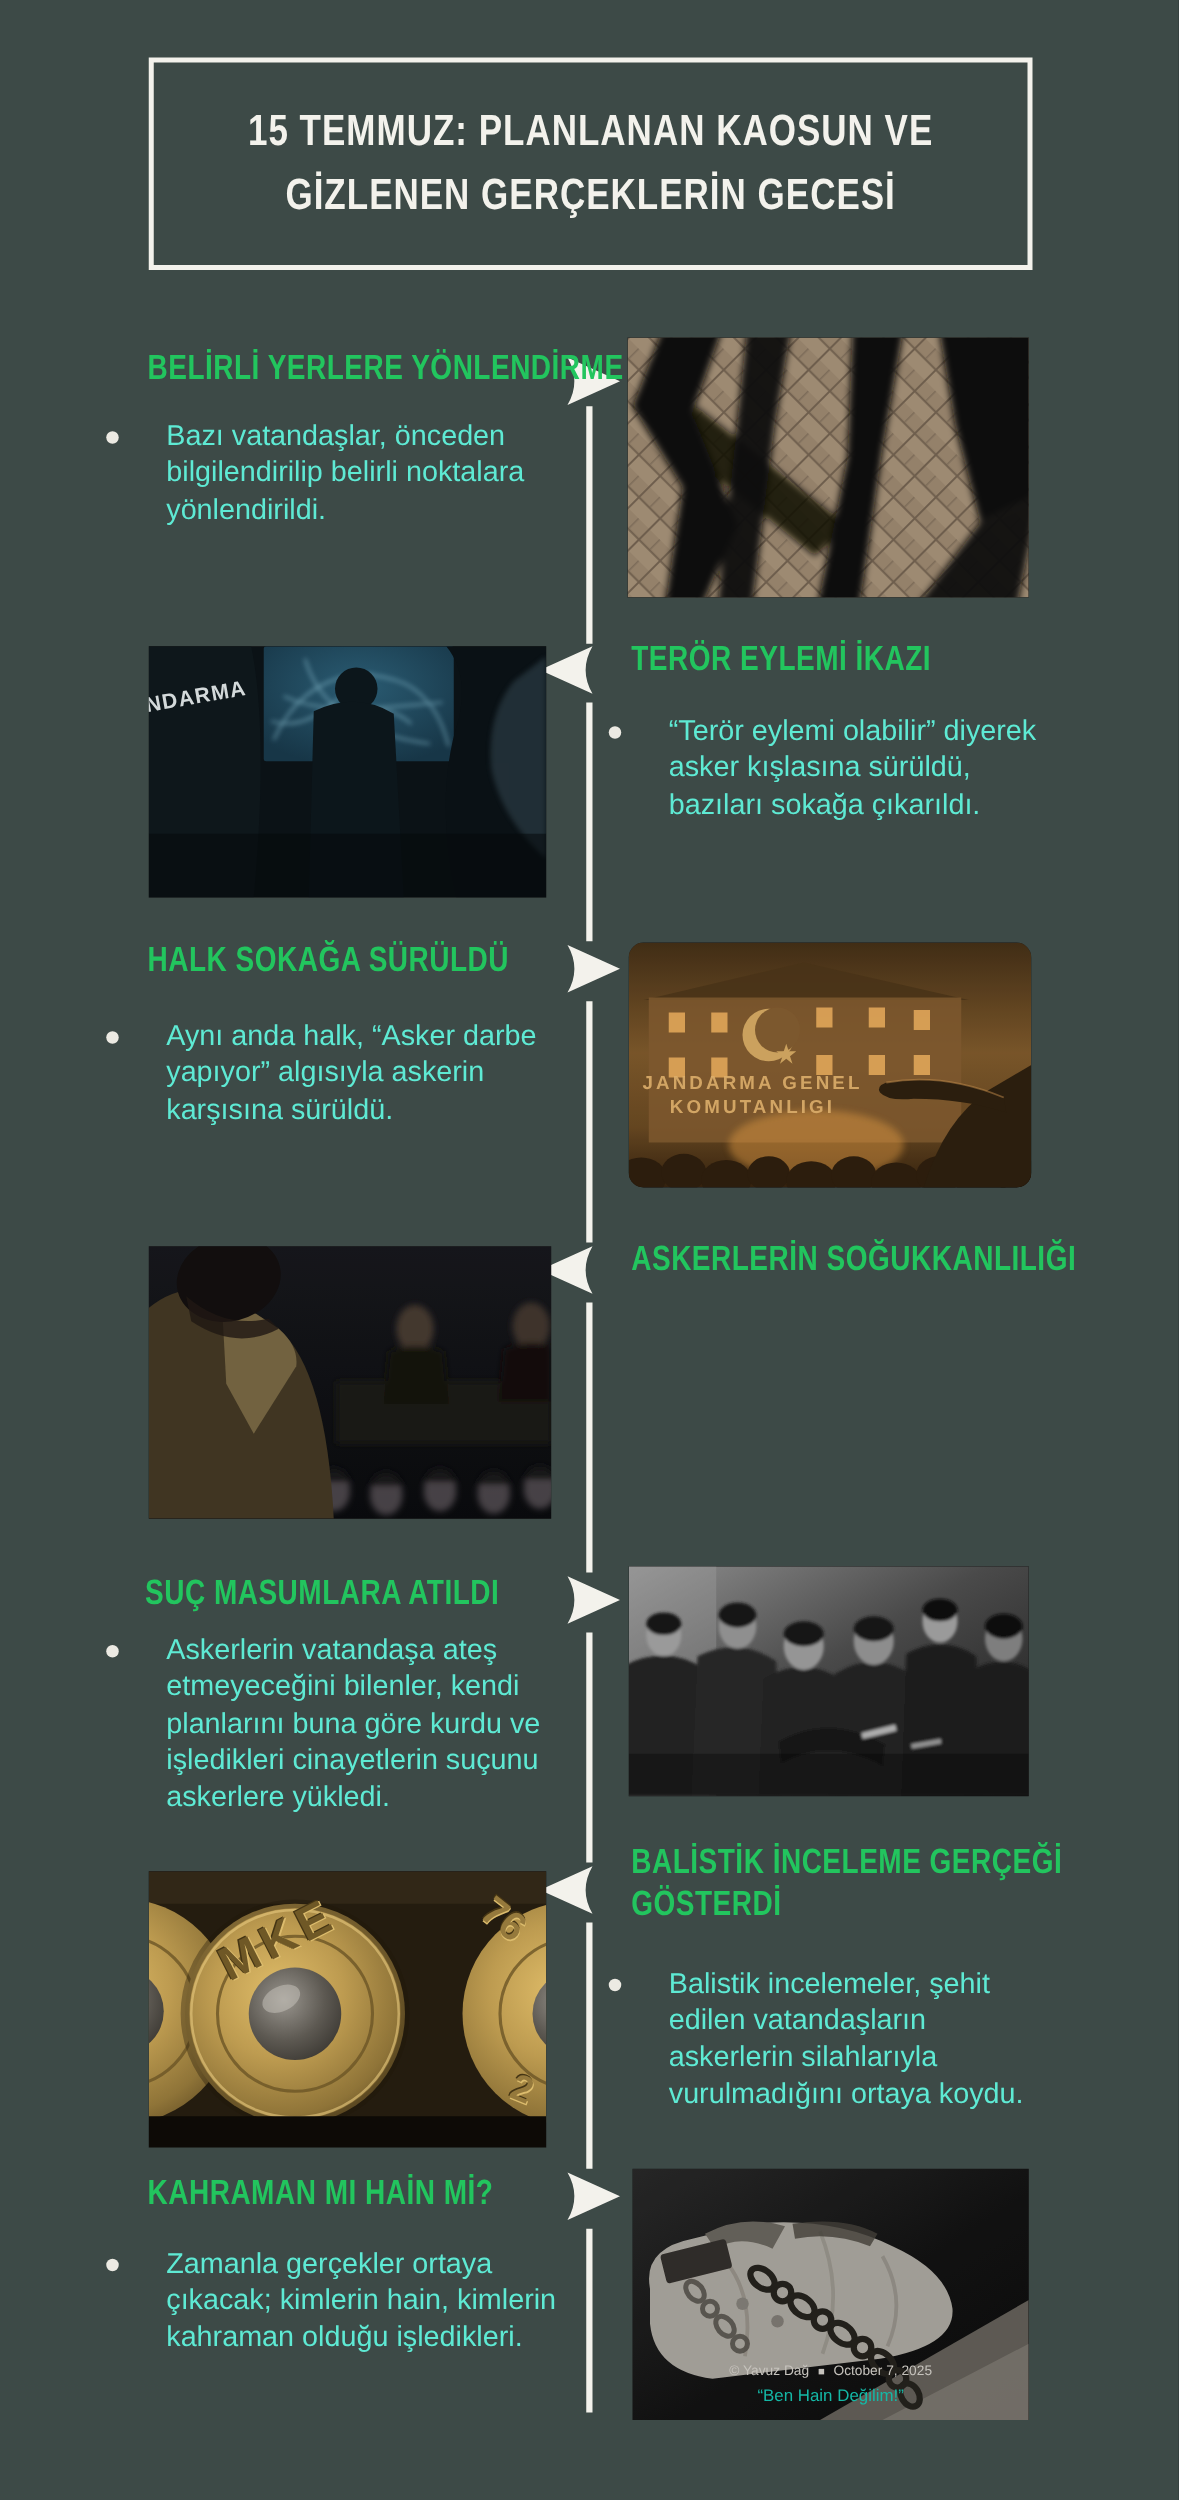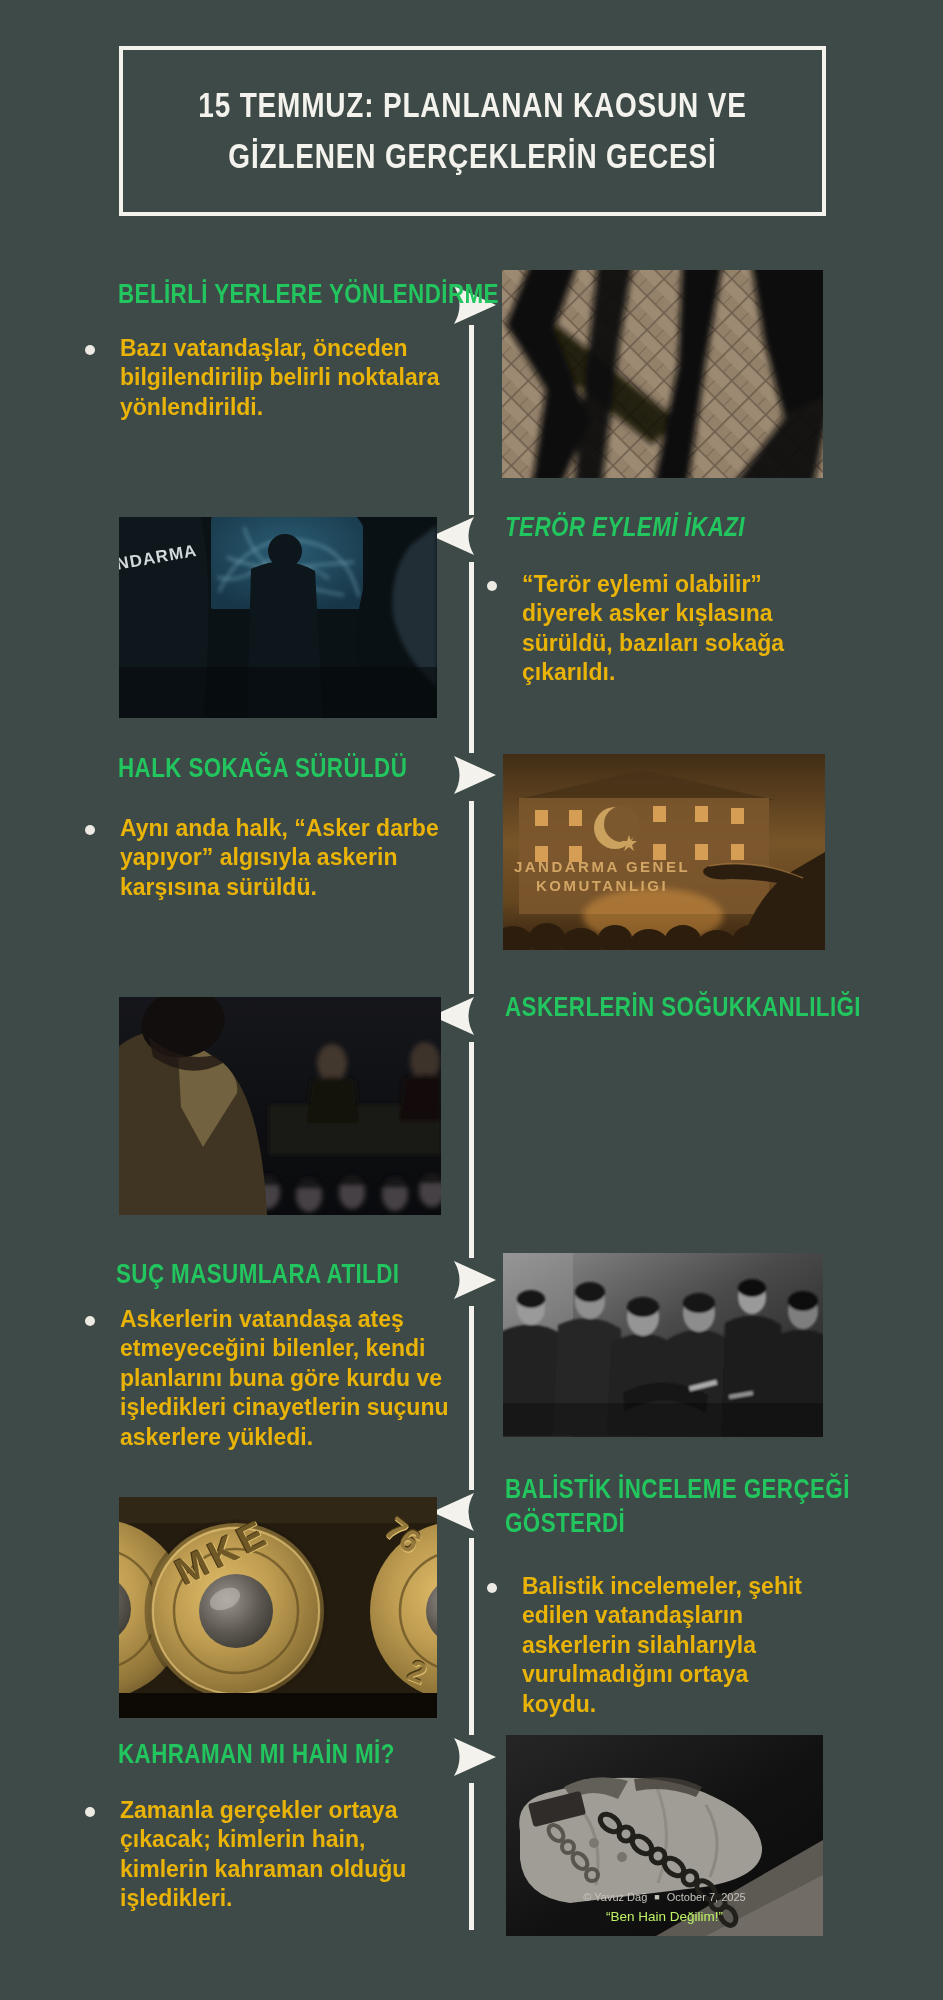--- a/index.html
+++ b/index.html
@@ -15,21 +15,21 @@
 
   
   .h{position:absolute;color:#22c55e;font-weight:bold;font-size:28px;}
   .h .hx{display:inline-block;transform:scaleX(.8);transform-origin:left center;
          white-space:nowrap;letter-spacing:.5px;font-stretch:condensed;}
   .h.wrap .hx{white-space:normal;width:470px;line-height:1.2;}
 
   
   .bullet{position:absolute;display:flex;align-items:flex-start;}
   .dot{width:10px;height:10px;border-radius:50%;background:#eceae3;margin-top:11px;flex:none;}
-  .btext{margin-left:25px;color:#eab308;font-size:23px;line-height:1.28;font-weight:bold;}
+  .btext{margin-left:38px;color:#5eead4;font-size:23px;line-height:1.28;}
   .btext.w330{width:330px;}
   .btext.w300{width:300px;}
   .btext.w340{width:340px;}
 
   
   .tl{position:absolute;left:469px;width:5px;background:#f3f2ec;}
   .arrow{position:absolute;width:46px;height:40px;}
 
   
   .photo{position:absolute;overflow:hidden;background:#1a1a1a;}
@@ -40,21 +40,21 @@
   .sign{left:6px;top:104px;width:186px;text-align:center;color:#dcae6b;font-weight:bold;
         font-size:15px;letter-spacing:2.5px;line-height:1.25;opacity:.9;}
   .stamp{font-weight:bold;color:#6f5826;
          text-shadow:1px 1px 0 #dcbc6d,-1px -1px 0 #453514;}
   .stamp.mke{left:54px;top:34px;font-size:38px;letter-spacing:5px;transform:rotate(-27deg);}
   .stamp.n76{left:266px;top:20px;font-size:32px;transform:rotate(38deg);color:#95793c;}
   .stamp.n2{left:290px;top:158px;font-size:30px;transform:rotate(22deg);color:#95793c;}
   .cap{left:0;top:156px;width:100%;display:flex;justify-content:center;align-items:center;
        gap:7px;color:#c6c3bd;font-size:11px;}
   .cap .cal{font-size:9px;line-height:1;}
-  .quote{left:0;top:174px;width:100%;text-align:center;color:#bef264;font-size:13.5px;}
+  .quote{left:0;top:174px;width:100%;text-align:center;color:#14b8a6;font-size:13.5px;}
 </style>
 </head>
 <body>
 
 <div class="canvas">
 
   <div class="titlebox">
     <span class="t">15 TEMMUZ: PLANLANAN KAOSUN VE GİZLENEN GERÇEKLERİN GECESİ</span>
   </div>
 
@@ -114,21 +114,21 @@
         <path d="M30,-12 L78,-12 L52,60 L88,150 L60,214 L30,214 L44,120 L4,55 Z"></path>
         <path d="M96,-12 L132,-12 L118,70 L100,214 L72,214 Z" opacity=".95"></path>
         <path d="M55,55 L175,150 L150,175 L38,85 Z" opacity=".85"></path>
         <path d="M180,-12 L222,-12 L204,90 L186,214 L152,214 L176,95 Z"></path>
         <path d="M248,-12 L330,-12 L330,125 L282,148 L262,70 Z"></path>
         <path d="M282,148 L330,125 L312,214 L232,214 Z" opacity=".95"></path>
       </g>
     </svg>
   </div>
 
-  <div class="h" style="left:505px;top:511px;font-style:italic;">
+  <div class="h" style="left:505px;top:511px;">
     <span class="hx">TERÖR EYLEMİ İKAZI</span></div>
   <div class="bullet" style="left:487px;top:570px;">
     <span class="dot"></span>
     <span class="btext w300">“Terör eylemi olabilir” diyerek asker kışlasına sürüldü, bazıları sokağa çıkarıldı.</span>
     </div>
 
   <div class="photo" style="left:119px;top:517px;width:318px;height:201px;">
     <svg width="318" height="201" viewBox="0 0 318 201" preserveAspectRatio="none">
       <defs>
         <filter id="b2">
@@ -160,21 +160,21 @@
     <span class="ovl vest">NDARMA</span>
   </div>
 
   <div class="h" style="left:118px;top:752px;">
     <span class="hx">HALK SOKAĞA SÜRÜLDÜ</span></div>
   <div class="bullet" style="left:85px;top:814px;">
     <span class="dot"></span>
     <span class="btext w330">Aynı anda halk, “Asker darbe yapıyor” algısıyla askerin karşısına sürüldü.</span>
     </div>
 
-  <div class="photo" style="left:503px;top:754px;width:322px;height:196px;">
+  <div class="photo" style="left:503px;top:754px;width:322px;height:196px;border-radius:12px;">
     <svg width="322" height="196" viewBox="0 0 322 196" preserveAspectRatio="none">
       <defs>
         <linearGradient id="g3" x1="0" y1="0" x2="0" y2="1">
           <stop offset="0%" stop-color="#33220f"></stop>
             <stop offset="45%" stop-color="#6f4d24"></stop>
           <stop offset="75%" stop-color="#5a3d1b"></stop>
             <stop offset="100%" stop-color="#241507"></stop>
         </linearGradient>
         <filter id="b3">
             <feGaussianBlur stdDeviation="3"></feGaussianBlur>

